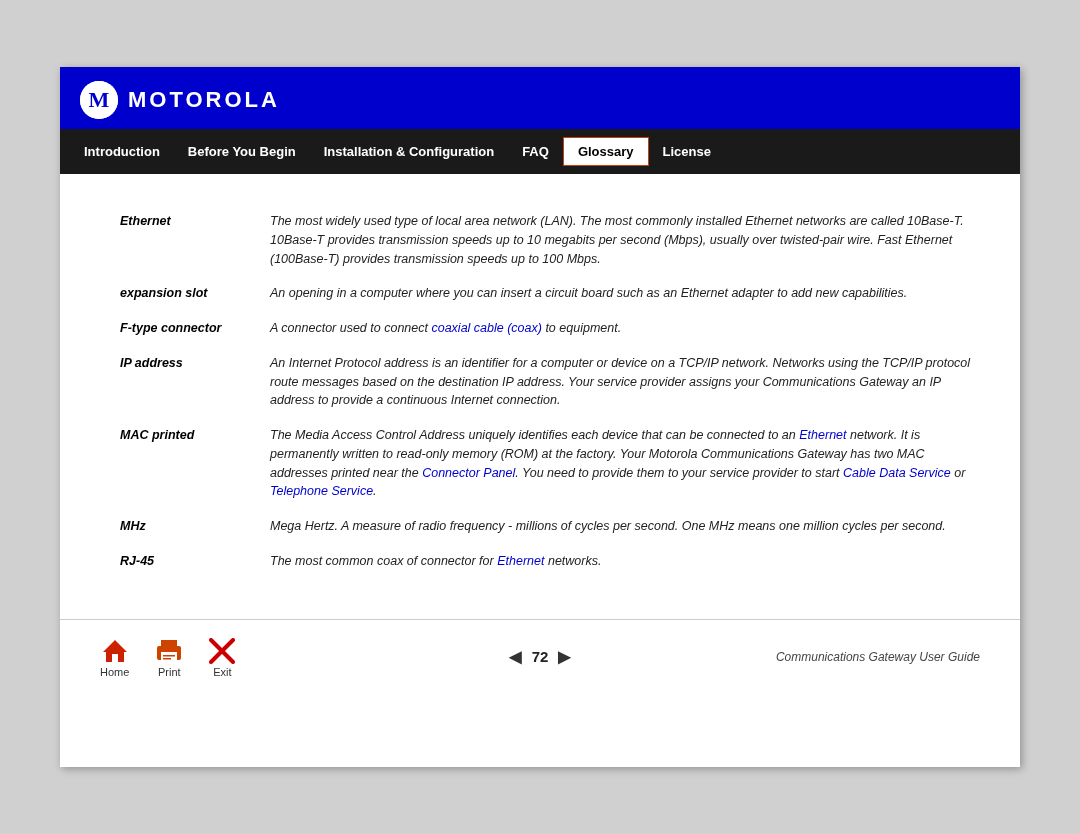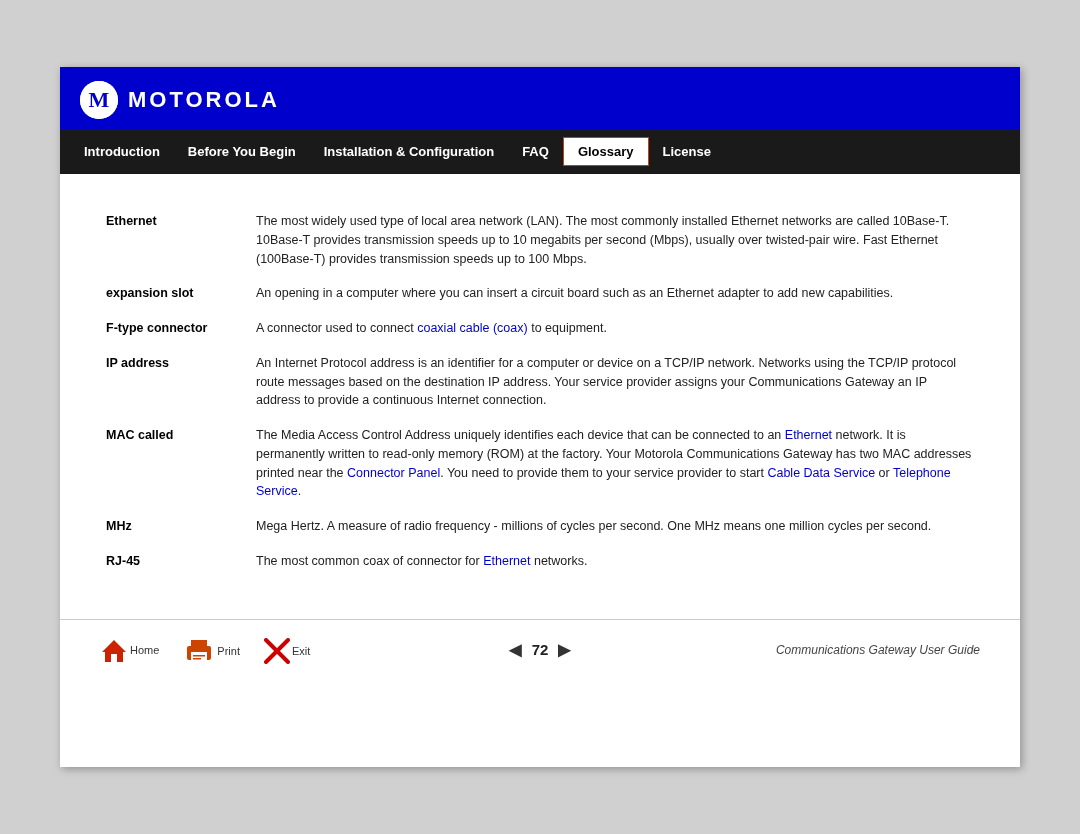--- a/index.html
+++ b/index.html
@@ -69,21 +69,22 @@
       cursor: pointer;
       white-space: nowrap;
     }
     .nav-item.active {
       background: white;
       color: black;
       border: 1px solid #c2410c;
     }
     
     .content {
-      padding: 30px 40px 20px 40px;
+      padding: 30px 40px 20px 54px;
+      font-style: italic;
     }
     .glossary-table {
       width: 100%;
       border-collapse: collapse;
     }
     .glossary-table tr {
       vertical-align: top;
     }
     .glossary-table td {
       padding: 8px 6px;
@@ -113,21 +114,21 @@
       margin-top: 20px;
     }
     .footer-left {
       display: flex;
       align-items: flex-end;
       gap: 24px;
       flex: 1;
     }
     .footer-icon-group {
       display: flex;
-      flex-direction: row;
+      flex-direction: column;
       align-items: center;
       gap: 2px;
       cursor: pointer;
     }
     .footer-icon-label {
       font-size: 11px;
       color: #333;
     }
     .footer-nav {
       display: flex;
@@ -201,21 +202,21 @@
             <span>A connector used to connect </span><a href="#" class="blue-link">coaxial cable (coax)</a><span> to equipment.</span>
           </td>
         </tr>
 
         <tr>
           <td class="term-col">IP address</td>
           <td class="def-col">An Internet Protocol address is an identifier for a computer or device on a TCP/IP network. Networks using the TCP/IP protocol route messages based on the destination IP address. Your service provider assigns your Communications Gateway an IP address to provide a continuous Internet connection.</td>
         </tr>
 
         <tr>
-          <td class="term-col">MAC called</td>
+          <td class="term-col">MAC printed</td>
           <td class="def-col">
             <span>The Media Access Control Address uniquely identifies each device that can be connected to an </span><a href="#" class="blue-link">Ethernet</a><span> network. It is permanently written to read-only memory (ROM) at the factory. Your Motorola Communications Gateway has two MAC addresses printed near the </span><a href="#" class="blue-link">Connector Panel</a><span>. You need to provide them to your service provider to start </span><a href="#" class="blue-link">Cable Data Service</a><span> or </span><a href="#" class="blue-link">Telephone Service</a><span>.</span>
           </td>
         </tr>
 
         <tr>
           <td class="term-col">MHz</td>
           <td class="def-col">Mega Hertz. A measure of radio frequency - millions of cycles per second. One MHz means one million cycles per second.</td>
         </tr>
 

